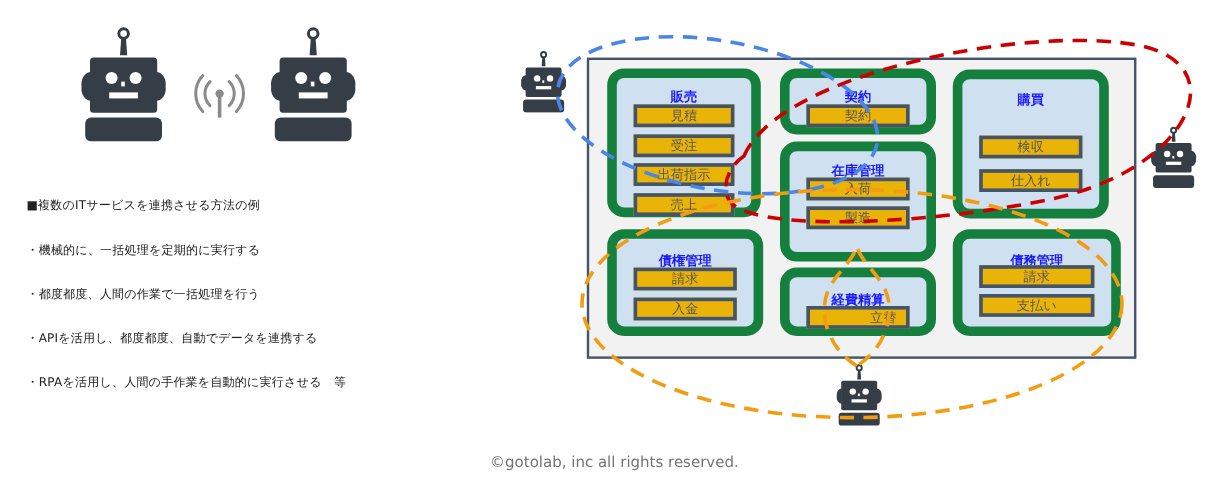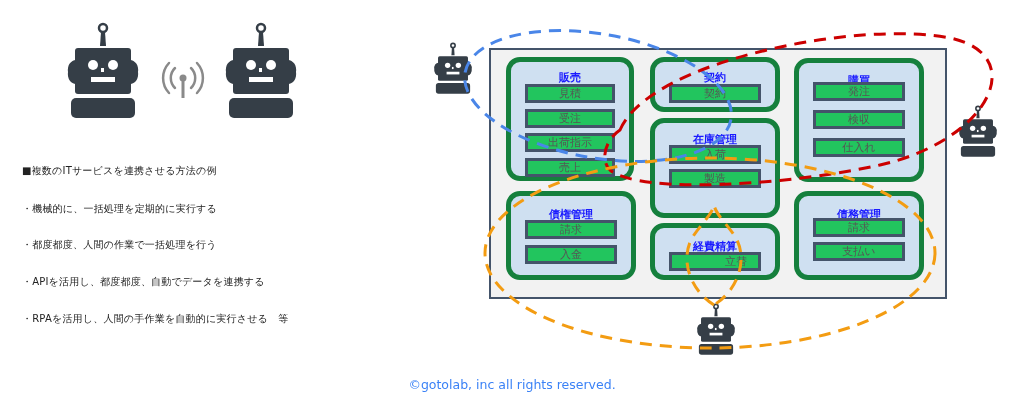--- a/index.html
+++ b/index.html
@@ -1,25 +1,25 @@
 <!DOCTYPE html>
 <html><head>
 <meta charset="utf-8">
 <style>
   html,body{margin:0;padding:0;background:#ffffff;}
   body{width:1024px;height:406px;position:relative;overflow:hidden;font-family:"DejaVu Sans",sans-serif;}
   .abs{position:absolute;}
   .robot svg{display:block;}
   .bullets{left:22px;top:160px;width:440px;}
   .bullet{position:absolute;left:0;font-size:10px;color:#222;white-space:nowrap;letter-spacing:0.2px;}
-  .footer{left:0;width:1024px;top:377px;text-align:center;font-size:12.5px;color:#3b82f6;}
+  .footer{left:0;width:1024px;top:377px;text-align:center;font-size:12.5px;color:#737373;}
   .outer{left:489px;top:48px;width:458px;height:251px;background:#f2f2f2;border:2px solid #44546a;box-sizing:border-box;}
-  .group{position:absolute;background:#cfe0f1;border:5px solid #15803d;border-radius:14px;box-sizing:border-box;}
+  .group{position:absolute;background:#cfe0f1;border:8px solid #15803d;border-radius:14px;box-sizing:border-box;}
   .gtitle{position:absolute;left:0;right:0;text-align:center;font-size:11px;font-weight:bold;color:#1a1aff;}
-  .item{position:absolute;left:14px;right:14px;height:19px;background:#22c55e;border:3px solid #44546a;box-sizing:border-box;text-align:center;font-size:11px;line-height:14px;color:#555;}
+  .item{position:absolute;left:14px;right:14px;height:19px;background:#eab308;border:3px solid #44546a;box-sizing:border-box;text-align:center;font-size:11px;line-height:14px;color:#555;}
   svg.overlay{position:absolute;left:0;top:0;pointer-events:none;}
 </style>
 </head>
 <body>
 
 <div class="abs robot" style="left:60px;top:22px;">
   <svg width="86" height="96" viewBox="0 0 86 96">
     <circle cx="43" cy="6" r="4" fill="none" stroke="#353e47" stroke-width="2.5"></circle>
     <polygon points="41,10 45,10 46,24 40,24" fill="#353e47"></polygon>
     <path d="M8,50 a8,10 0 0 1 8,-12 v24 a8,10 0 0 1 -8,-12z" fill="#353e47"></path>
@@ -77,21 +77,20 @@
   <div class="item" style="top:71px;">出荷指示</div>
 </div>
 
 <div class="group abs" style="left:650px;top:57px;width:130px;height:55px;">
   <div class="gtitle" style="top:8px;">契約</div>
   <div class="item" style="top:22px;">契約</div>
 </div>
 
 <div class="group abs" style="left:794px;top:58px;width:130px;height:124px;">
   <div class="gtitle" style="top:10px;">購買</div>
-  <div class="item" style="top:19px;">発注</div>
   <div class="item" style="top:47px;">検収</div>
   <div class="item" style="top:75px;">仕入れ</div>
 </div>
 
 <div class="group abs" style="left:650px;top:118px;width:130px;height:100px;">
   <div class="gtitle" style="top:9px;">在庫管理</div>
   <div class="item" style="top:46px;">製造</div>
   <div class="item" style="top:22px;">入荷</div>
 </div>
 
@@ -99,21 +98,21 @@
   <div class="gtitle" style="top:11px;">債権管理</div>
   <div class="item" style="top:24px;">請求</div>
   <div class="item" style="top:49px;">入金</div>
 </div>
 
 <div class="group abs" style="left:650px;top:223px;width:130px;height:57px;">
   <div class="gtitle" style="top:11px;">経費精算</div>
   <div class="item" style="top:24px;padding-left:42px;">立替</div>
 </div>
 
-<div class="group abs" style="left:794px;top:191px;width:130px;height:89px;">
+<div class="group abs" style="left:794px;top:191px;width:140px;height:89px;">
   <div class="gtitle" style="top:11px;">債務管理</div>
   <div class="item" style="top:22px;">請求</div>
   <div class="item" style="top:46px;">支払い</div>
 </div>
 
 <div class="abs robot" style="left:430px;top:42px;">
   <svg width="46" height="52" viewBox="0 0 86 96">
     <circle cx="43" cy="6" r="4" fill="none" stroke="#353e47" stroke-width="3"></circle>
     <polygon points="41,10 45,10 46,24 40,24" fill="#353e47"></polygon>
     <path d="M8,50 a8,10 0 0 1 8,-12 v24 a8,10 0 0 1 -8,-12z" fill="#353e47"></path>

